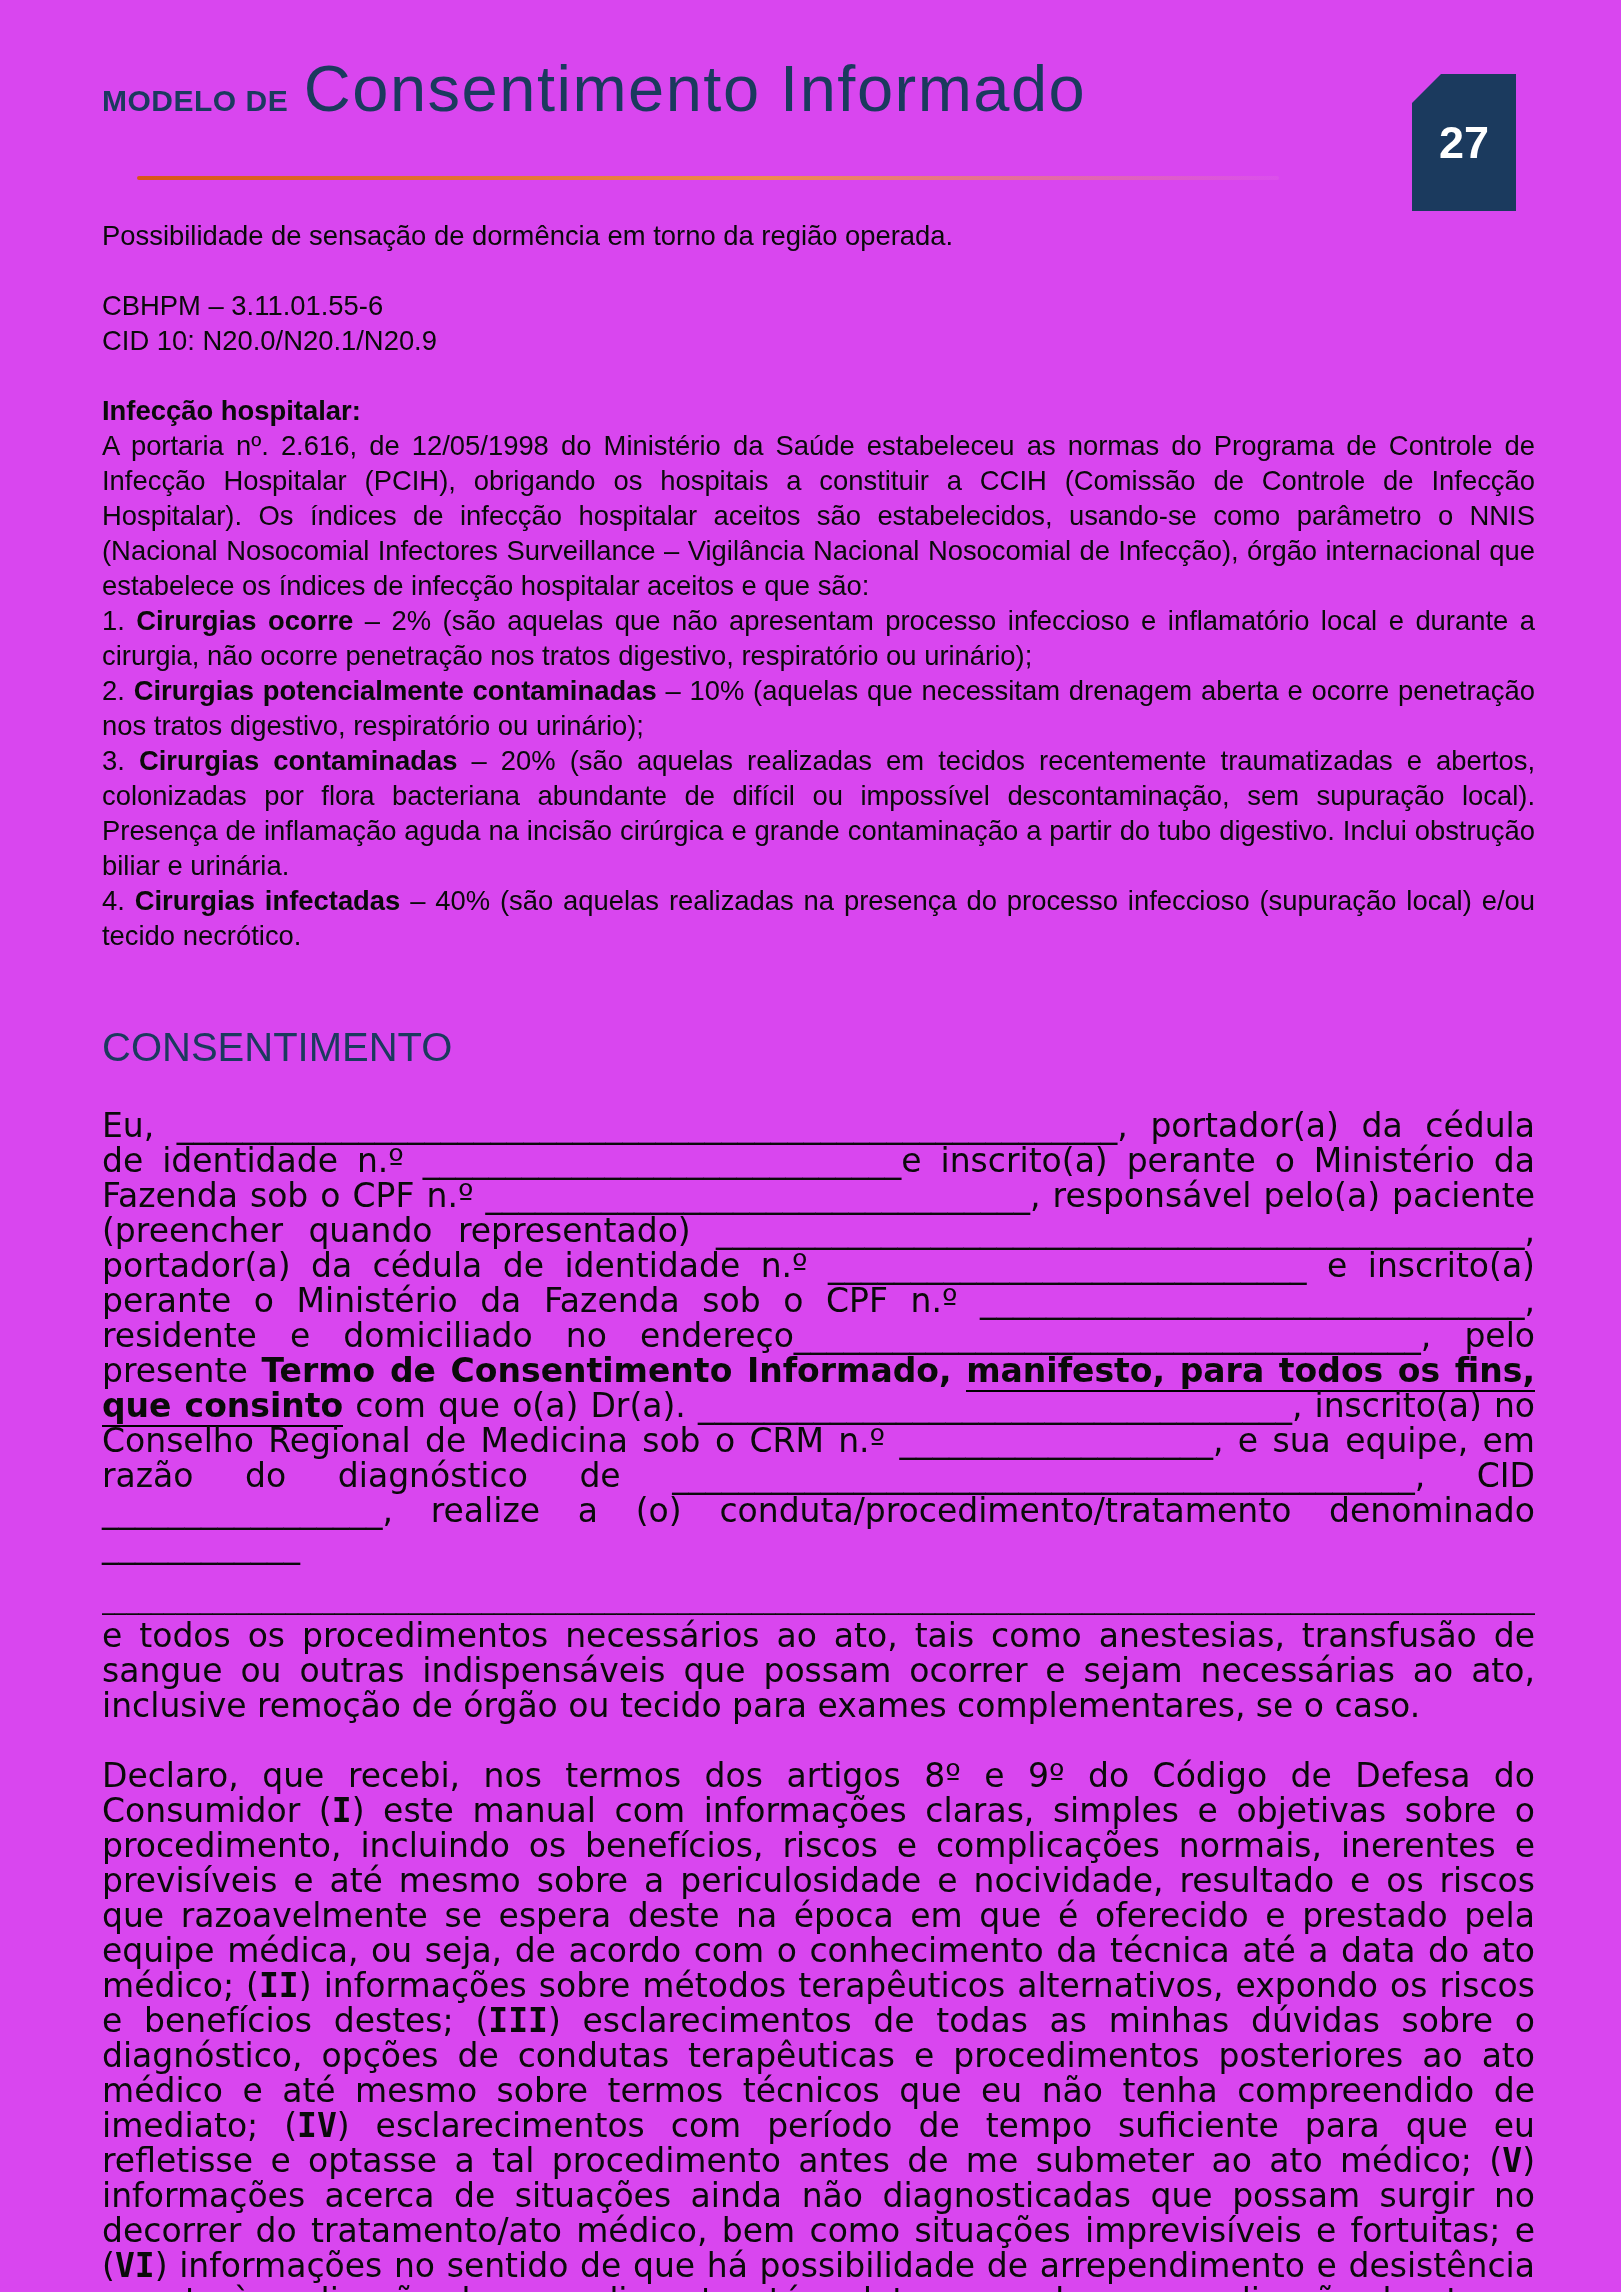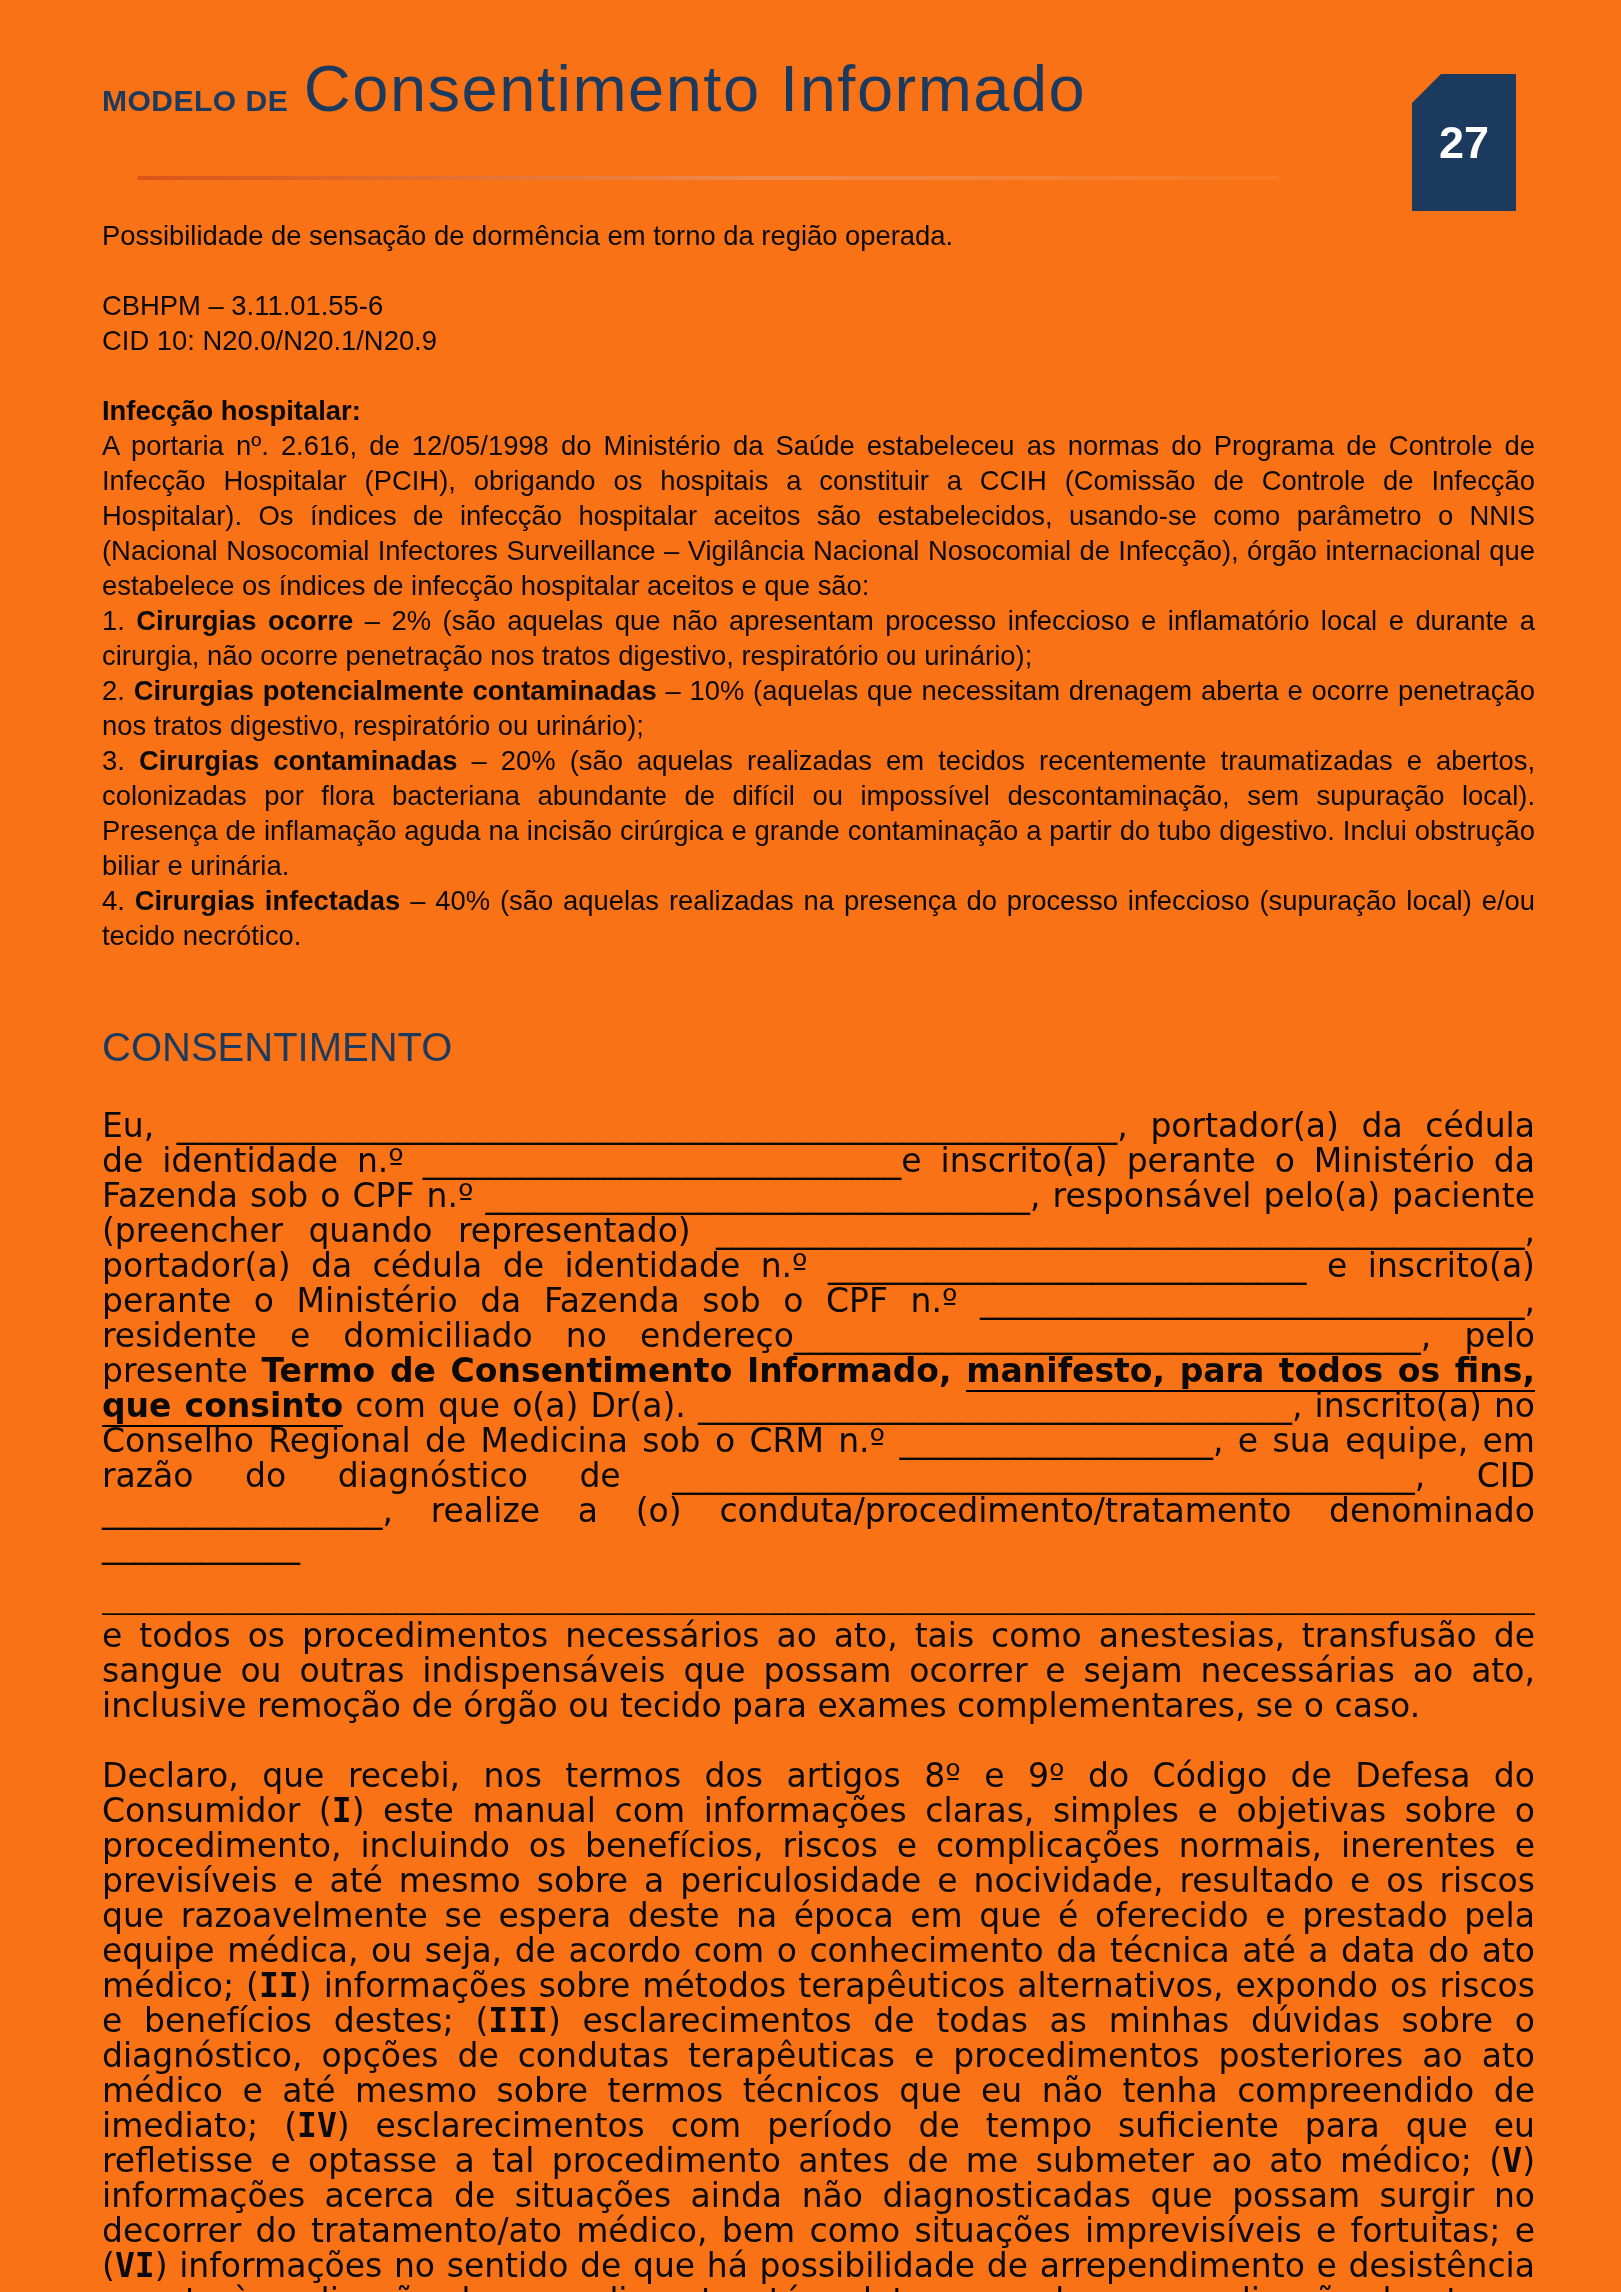--- a/index.html
+++ b/index.html
@@ -1,16 +1,16 @@
 <!DOCTYPE html>
 <html lang="pt" style="--navy: #1b3a5e; --orange: #e8662b;"><head>
 <meta charset="utf-8">
 <style>
   html,body{margin:0;padding:0;background:#ffffff;}
-  .page{position:relative;width:1621px;height:2293px;background:#f97316;overflow:hidden;
+  .page{position:relative;width:1621px;height:2293px;background:#d946ef;overflow:hidden;
         font-family:"Liberation Sans",sans-serif;color:#0a0a0a;}
   
   .header{position:absolute;top:51px;left:102px;right:82px;display:flex;align-items:baseline;}
   .kicker{font-weight:700;font-size:30px;letter-spacing:0.5px;color:var(--navy);}
   .doc-title{font-weight:400;font-size:65px;letter-spacing:1.5px;color:var(--navy);margin-left:15.7px;}
   .rule{position:absolute;top:176px;left:137px;width:1142px;height:3.9px;border-radius:2px;
         background:linear-gradient(to right,#d95518,#ef8a4d 55%,rgba(247,202,172,.08) 99%);}
   .badge{position:absolute;top:74px;left:1372px;width:104px;height:137px;background:var(--navy);
          color:#fff;display:flex;align-items:center;justify-content:center;
          font-weight:700;font-size:45px;clip-path:polygon(29px 0,100% 0,100% 100%,0 100%,0 29px);margin-left:40px;}

